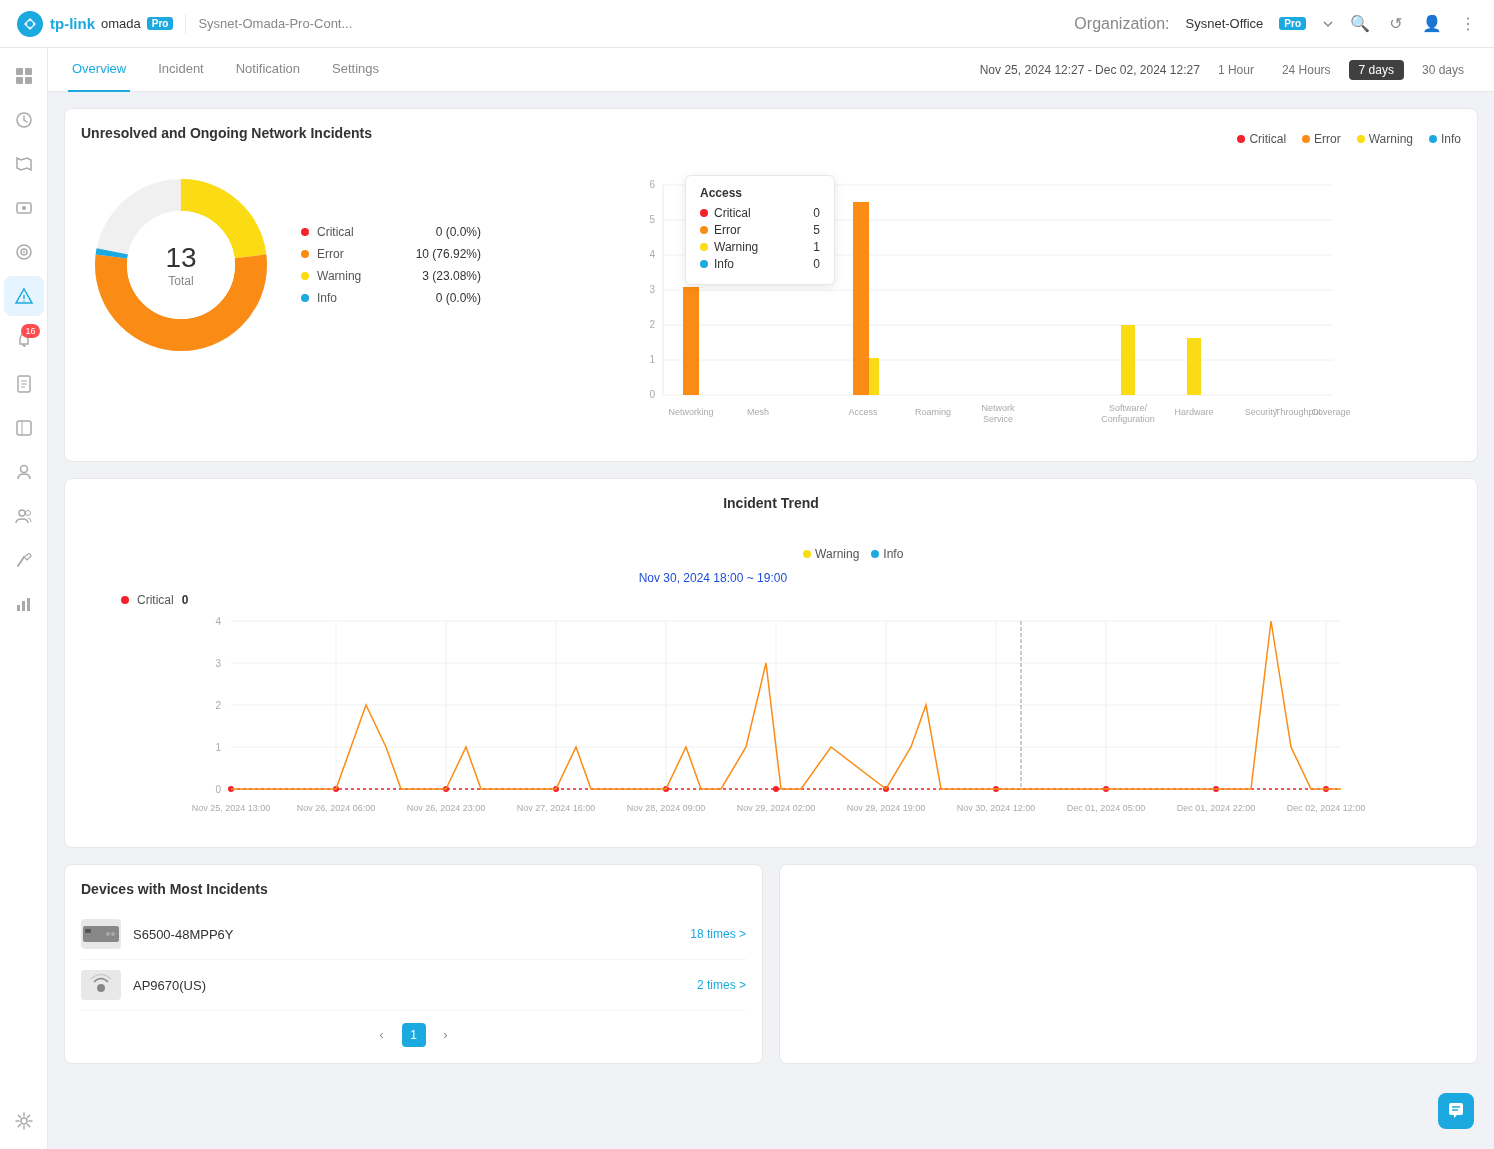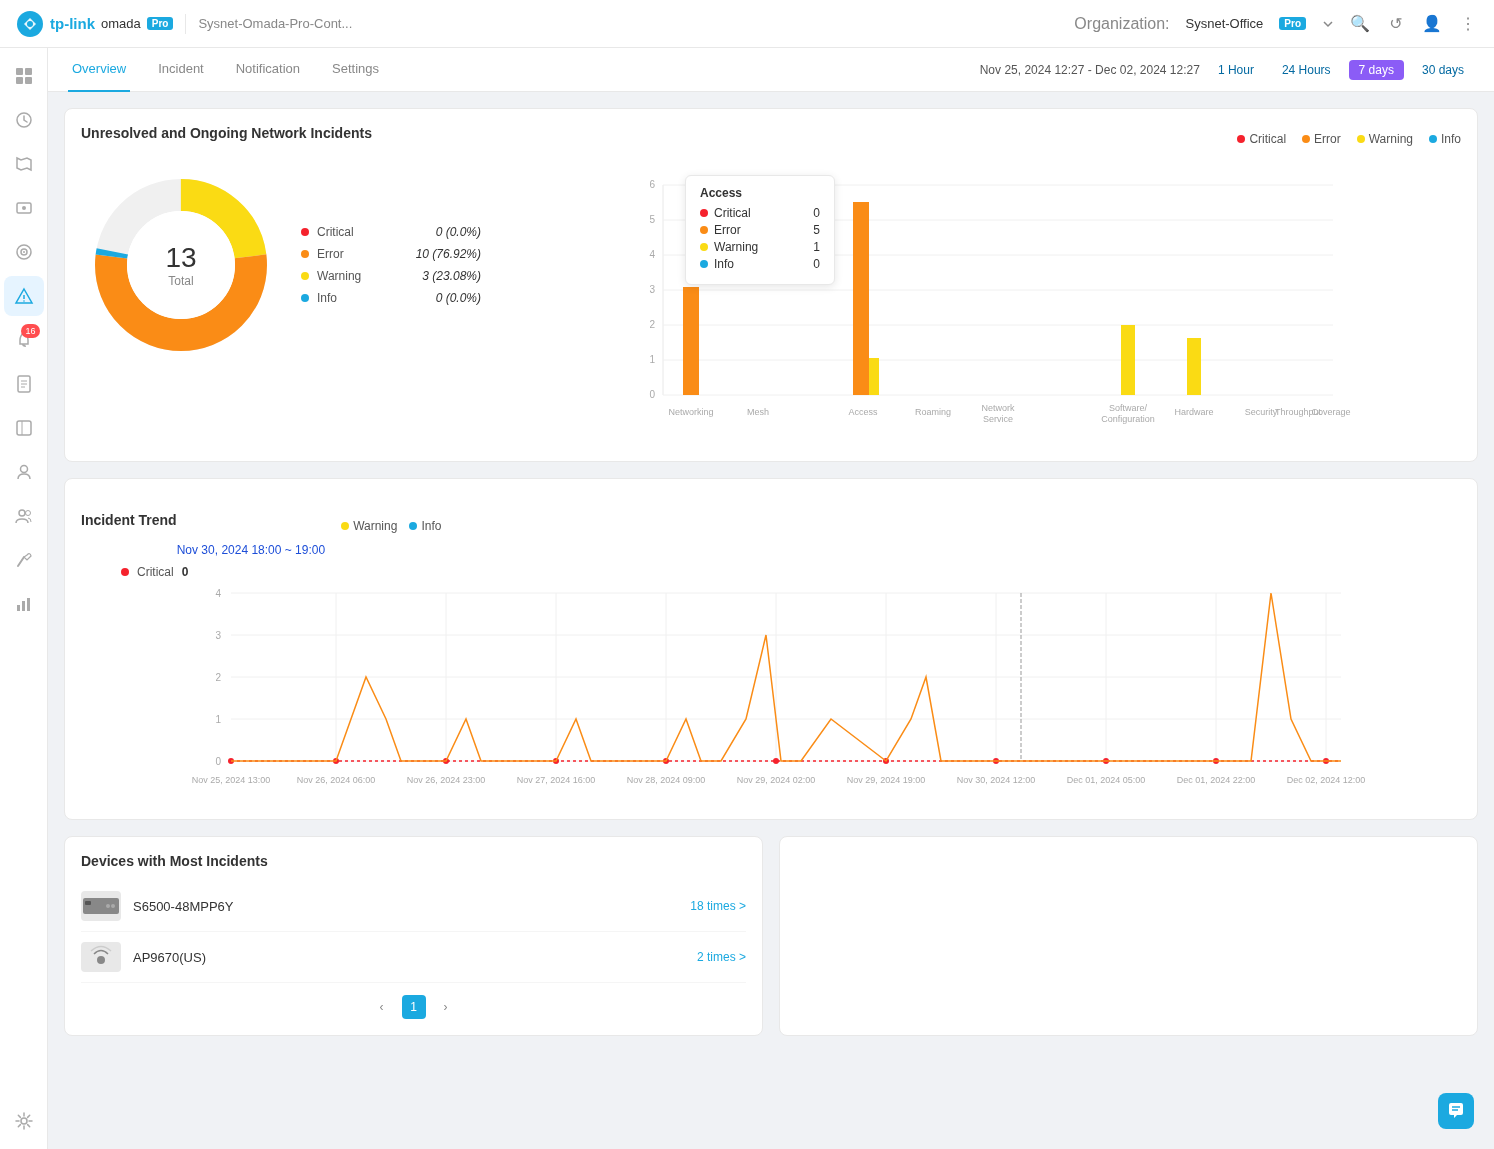--- a/index.html
+++ b/index.html
@@ -28,22 +28,22 @@
     .sidebar-bottom { margin-top: auto; }
 
     
     .content { flex: 1; display: flex; flex-direction: column; overflow: hidden; }
 
     
     .tabbar { height: 44px; background: #fff; border-bottom: 1px solid #e8e8e8; display: flex; align-items: center; padding: 0 20px; gap: 24px; flex-shrink: 0; }
     .tab { padding: 0 4px; height: 44px; display: flex; align-items: center; cursor: pointer; color: #888; font-size: 13px; border-bottom: 2px solid transparent; }
     .tab.active { color: #1ba9e0; border-bottom-color: #1ba9e0; }
     .tab-right { margin-left: auto; display: flex; align-items: center; gap: 8px; font-size: 12px; color: #555; }
-    .time-btn { padding: 3px 10px; border-radius: 4px; cursor: pointer; color: #0369a1; font-size: 12px; }
-    .time-btn.active { background: #8b5cf6; color: #fff; }
+    .time-btn { padding: 3px 10px; border-radius: 4px; cursor: pointer; color: #737373; font-size: 12px; }
+    .time-btn.active { background: #404040; color: #fff; }
 
     
     .content-scroll { flex: 1; overflow-y: auto; padding: 16px; display: flex; flex-direction: column; gap: 16px; }
 
     
     .card { background: #fff; border-radius: 8px; border: 1px solid #e8e8e8; padding: 16px; }
     .card-title { font-size: 14px; font-weight: 600; color: #333; margin-bottom: 12px; }
 
     
     .legend { display: flex; gap: 16px; align-items: center; }
@@ -54,21 +54,21 @@
     .chart-section { display: flex; gap: 24px; align-items: flex-start; }
     .donut-wrap { position: relative; width: 200px; height: 200px; flex-shrink: 0; }
     .donut-center { position: absolute; top: 50%; left: 50%; transform: translate(-50%, -50%); text-align: center; }
     .donut-number { font-size: 28px; font-weight: normal; color: #333; }
     .donut-label { font-size: 12px; color: #888; }
 
     .donut-stats { display: flex; flex-direction: column; gap: 8px; justify-content: center; min-width: 180px; }
     .stat-row { display: flex; align-items: center; gap: 8px; }
     .stat-dot { width: 8px; height: 8px; border-radius: 50%; flex-shrink: 0; }
     .stat-name { flex: 1; font-size: 12px; color: #555; }
-    .stat-val { font-size: 12px; color: #333; font-style: italic; }
+    .stat-val { font-size: 12px; color: #333; }
     .tooltip-row { display: flex; align-items: center; gap: 6px; margin-bottom: 3px; }
 
     
     .bottom-row { display: flex; gap: 16px; }
     .bottom-card { flex: 1; }
 
     
     .device-row { display: flex; align-items: center; padding: 10px 0; border-bottom: 1px solid #f5f5f5; }
     .device-icon { width: 40px; height: 30px; background: #e8e8e8; border-radius: 4px; margin-right: 12px; display: flex; align-items: center; justify-content: center; font-size: 18px; }
     .device-name { flex: 1; font-size: 13px; }
@@ -371,21 +371,21 @@
               <text x="571" y="250" font-size="9" fill="#aaa" text-anchor="middle">Hardware</text>
               <text x="638" y="250" font-size="9" fill="#aaa" text-anchor="middle">Security</text>
               <text x="675" y="250" font-size="9" fill="#aaa" text-anchor="middle">Throughput</text>
               <text x="708" y="250" font-size="9" fill="#aaa" text-anchor="middle">Coverage</text>
             </svg>
           </div>
         </div>
       </div>
 
       <div class="card">
-        <div style="display:flex;align-items:center;justify-content:flex-start;margin-bottom:8px;">
+        <div style="display:flex;align-items:center;justify-content:flex-start;margin-bottom:8px;flex-direction:column;">
           <span class="card-title">Incident Trend</span>
           <div style="display:flex;align-items:center;gap:16px;">
             <span style="font-size:12px;color:#1d4ed8;margin-top:48px;">Nov 30, 2024 18:00 ~ 19:00</span>
             <div style="display:flex;gap:12px;align-items:center;">
               <div class="legend-item">
                 <div class="legend-dot" style="background:#fadb14;"></div>
                 <span>Warning</span>
               </div>
               <div class="legend-item">
                 <div class="legend-dot" style="background:#1ba9e0;border-radius:50%;width:8px;height:8px;"></div>

